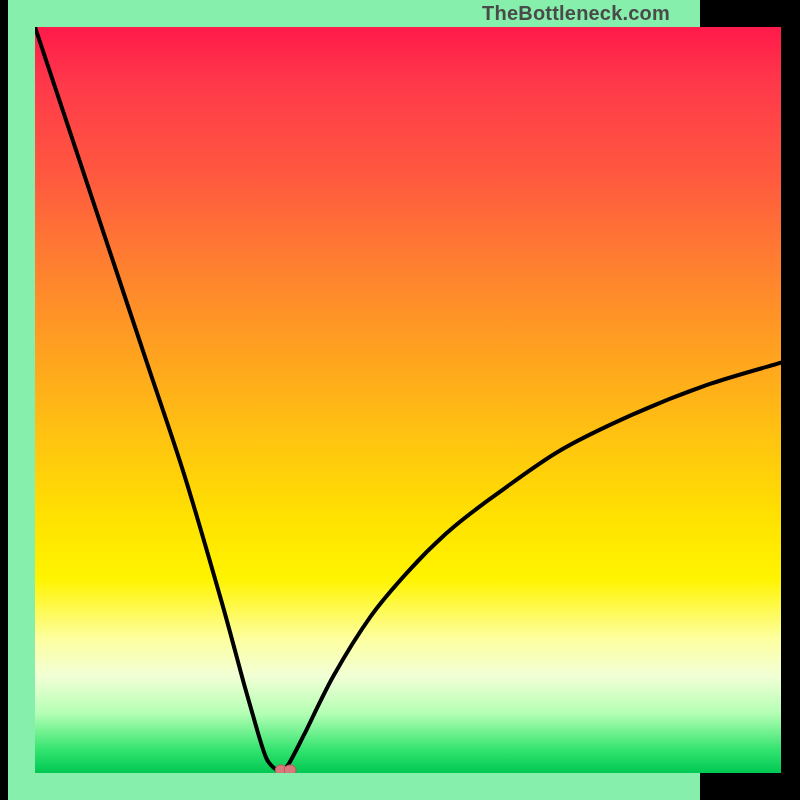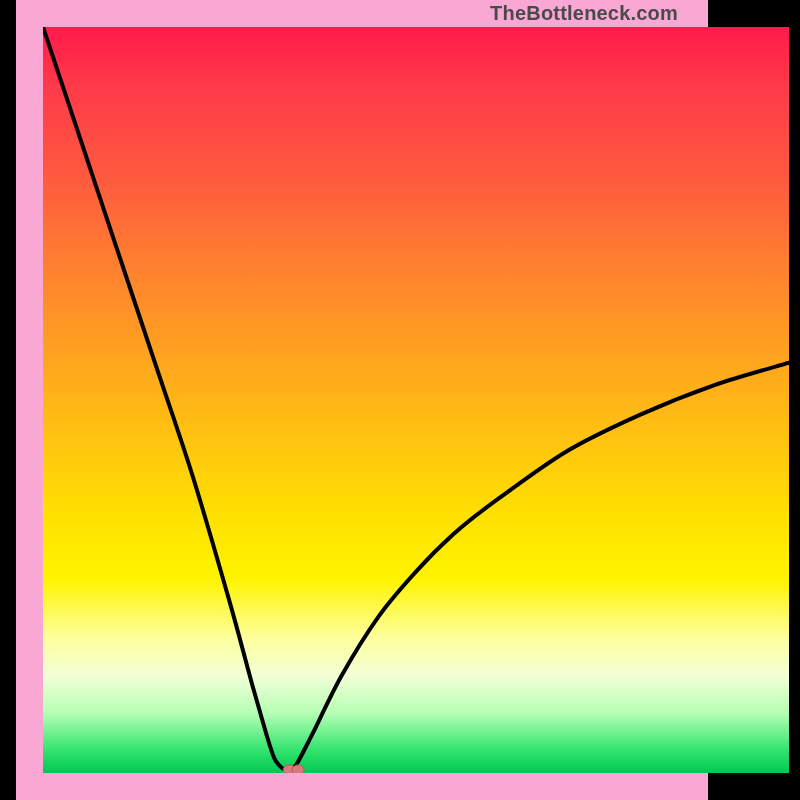--- a/index.html
+++ b/index.html
@@ -7,24 +7,24 @@
     padding: 0;
     width: 800px;
     height: 800px;
     overflow: hidden;
     background: #000;
     font-family: Arial, Helvetica, sans-serif;
   }
   .frame {
     position: absolute;
     top: 0;
-    left: 16px;
+    left: 8px;
     width: 692px;
     height: 800px;
-    background: #f9a8d4;
+    background: #86efac;
   }
   .plot-area {
     position: absolute;
     left: 27px;
     top: 27px;
     width: 746px;
     height: 746px;
     overflow: hidden;
   }
   .gradient-bg {

